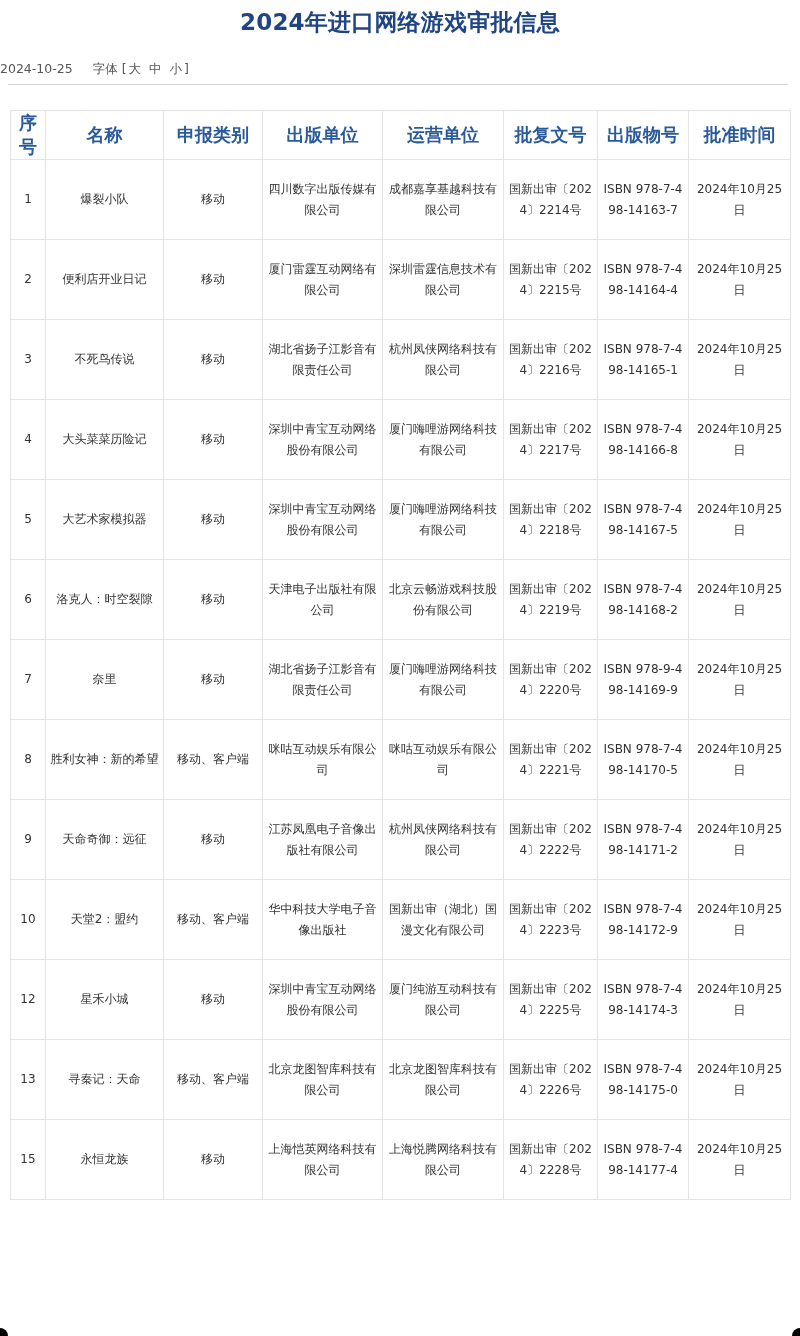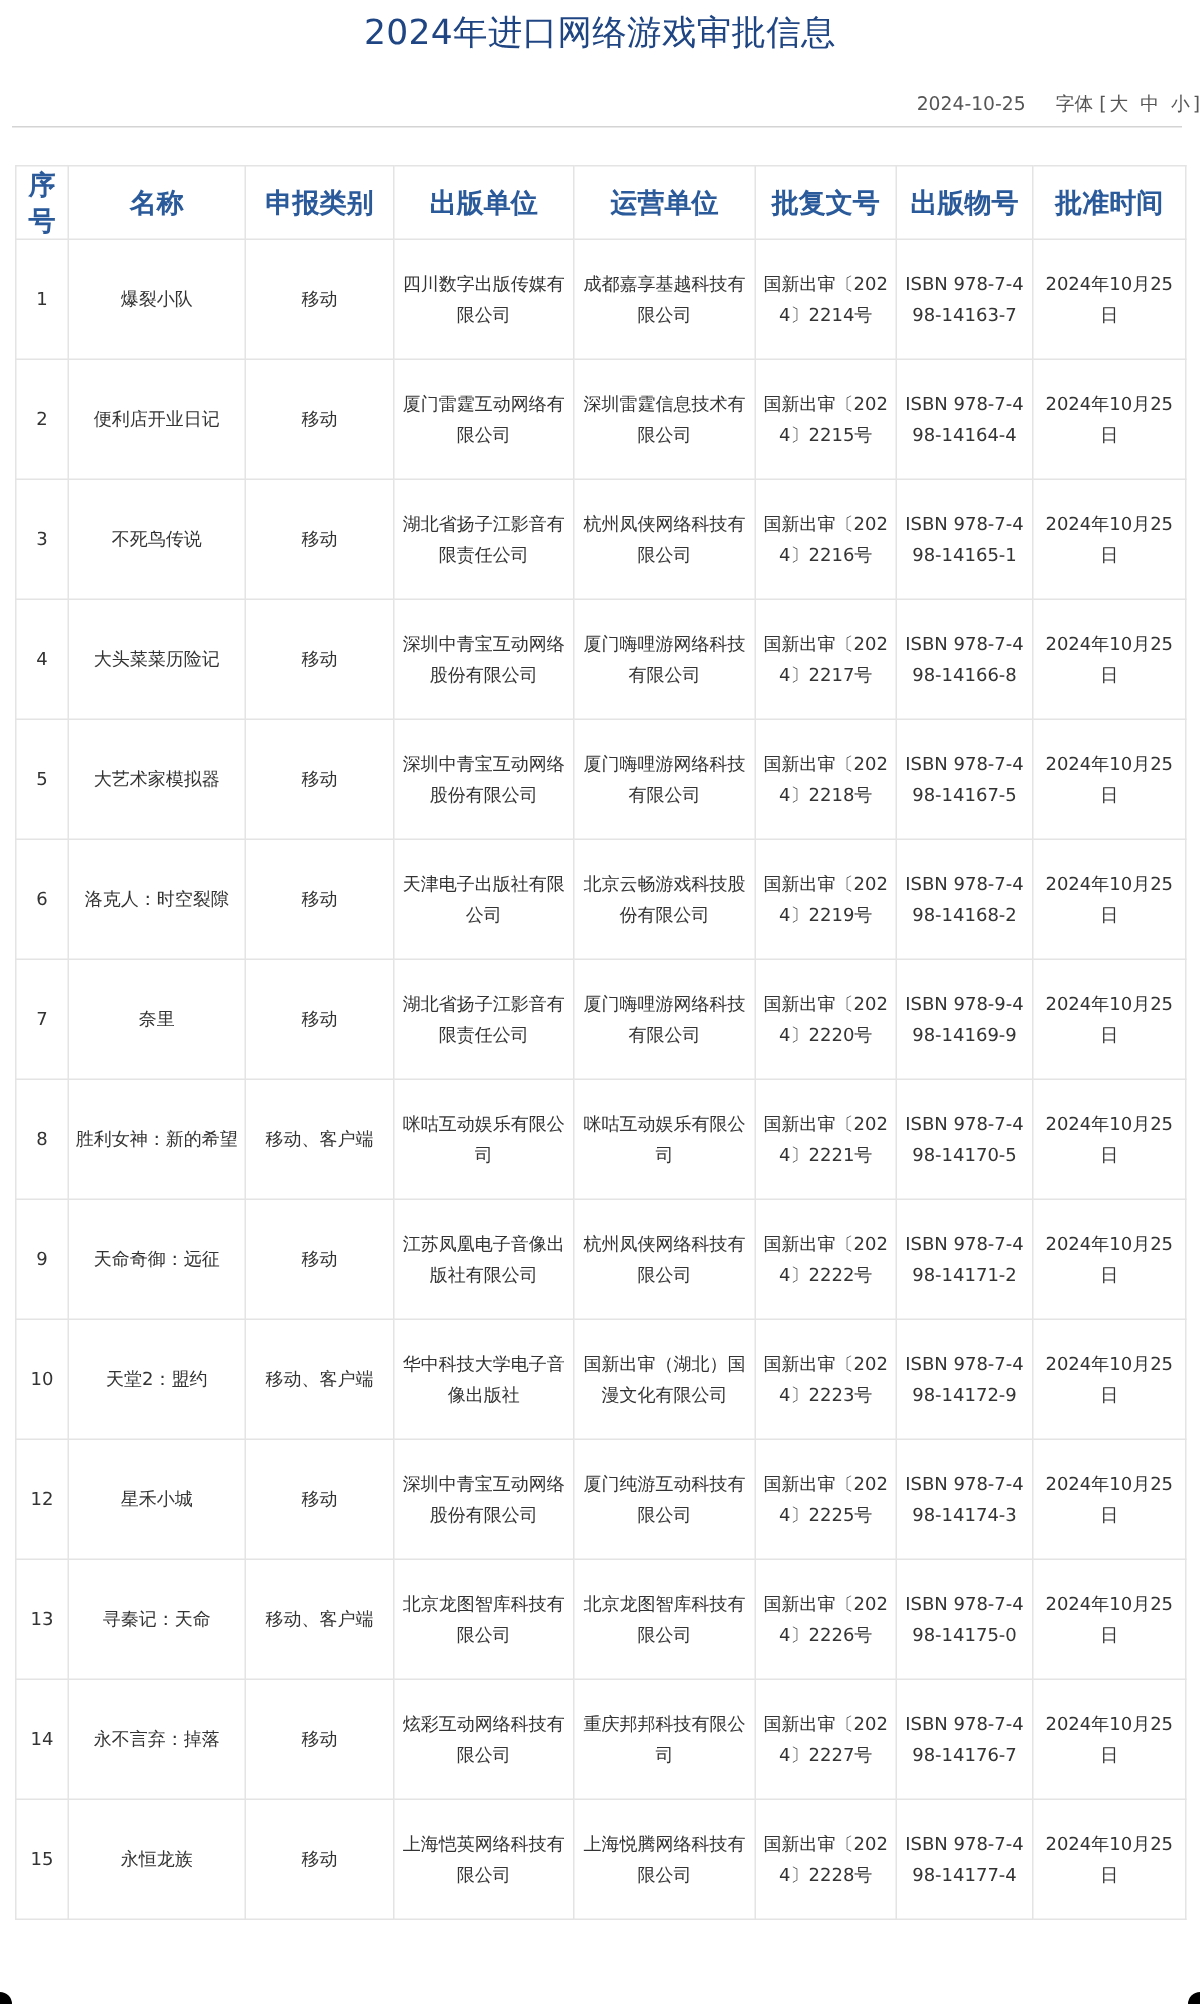--- a/index.html
+++ b/index.html
@@ -31,21 +31,21 @@
       font-size: 23px;
       line-height: 36px;
       color: #1f4583;
       letter-spacing: 0.2px;
     }
     .meta {
       position: absolute;
       left: 0; right: 0;
       top: 58px;
       height: 22px;
-      text-align: right;
+      text-align: left;
       font-size: 12.5px;
       line-height: 22px;
       color: #555555;
     }
     .meta .date { margin-right: 16px; }
     .meta .font-size-label { }
     .meta .fs-btn {
       cursor: pointer;
       padding: 0 2px;
     }
@@ -97,21 +97,21 @@
       right: 0; bottom: 0;
       width: 8px; height: 8px;
       background: #000;
       border-top-left-radius: 8px;
     }
   </style>
 </head>
 <body>
 
 <div class="page">
-  <h1 class="title" style="margin:0;font-weight:normal;">2024年进口网络游戏审批信息</h1>
+  <h1 class="title" style="margin:0;font-weight:bold;">2024年进口网络游戏审批信息</h1>
 
   <div class="meta">
     <span class="date">2024-10-25</span>
     <span class="font-size-label">字体</span>
     <span>[</span><span class="fs-btn">大</span>
     <span class="fs-btn">中</span>
     <span class="fs-btn">小</span><span>]</span>
   </div>
 
   <div class="divider"></div>
@@ -255,30 +255,20 @@
           <td>13</td>
           <td>寻秦记：天命</td>
           <td>移动、客户端</td>
           <td>北京龙图智库科技有限公司</td>
           <td>北京龙图智库科技有限公司</td>
           <td>国新出审〔2024〕2226号</td>
           <td>ISBN 978-7-498-14175-0</td>
           <td>2024年10月25日</td>
         </tr>
         <tr>
-          <td>14</td>
-          <td>永不言弃：掉落</td>
-          <td>移动</td>
-          <td>炫彩互动网络科技有限公司</td>
-          <td>重庆邦邦科技有限公司</td>
-          <td>国新出审〔2024〕2227号</td>
-          <td>ISBN 978-7-498-14176-7</td>
-          <td>2024年10月25日</td>
-        </tr>
-        <tr>
           <td>15</td>
           <td>永恒龙族</td>
           <td>移动</td>
           <td>上海恺英网络科技有限公司</td>
           <td>上海悦腾网络科技有限公司</td>
           <td>国新出审〔2024〕2228号</td>
           <td>ISBN 978-7-498-14177-4</td>
           <td>2024年10月25日</td>
         </tr>
       </tbody>

